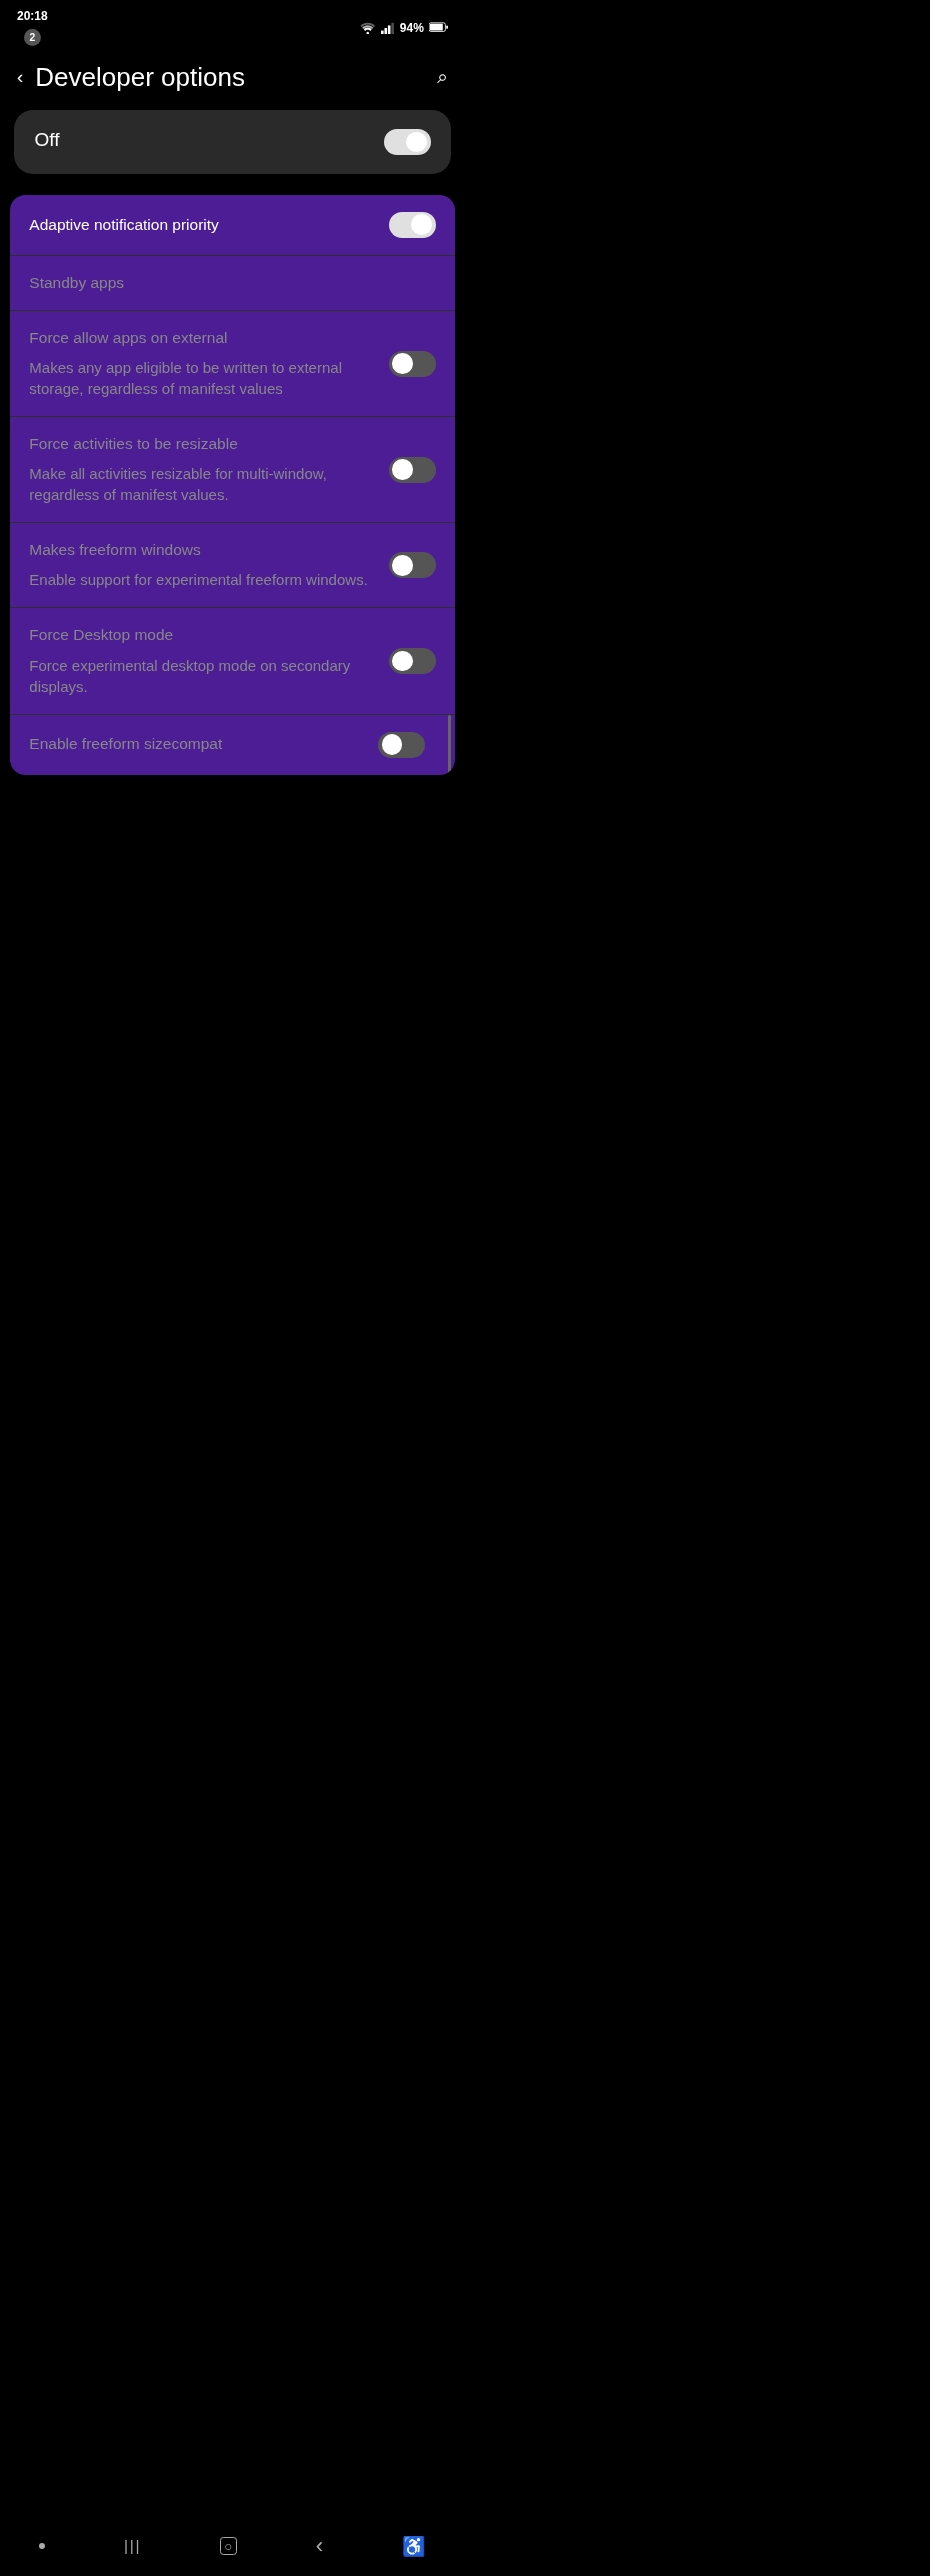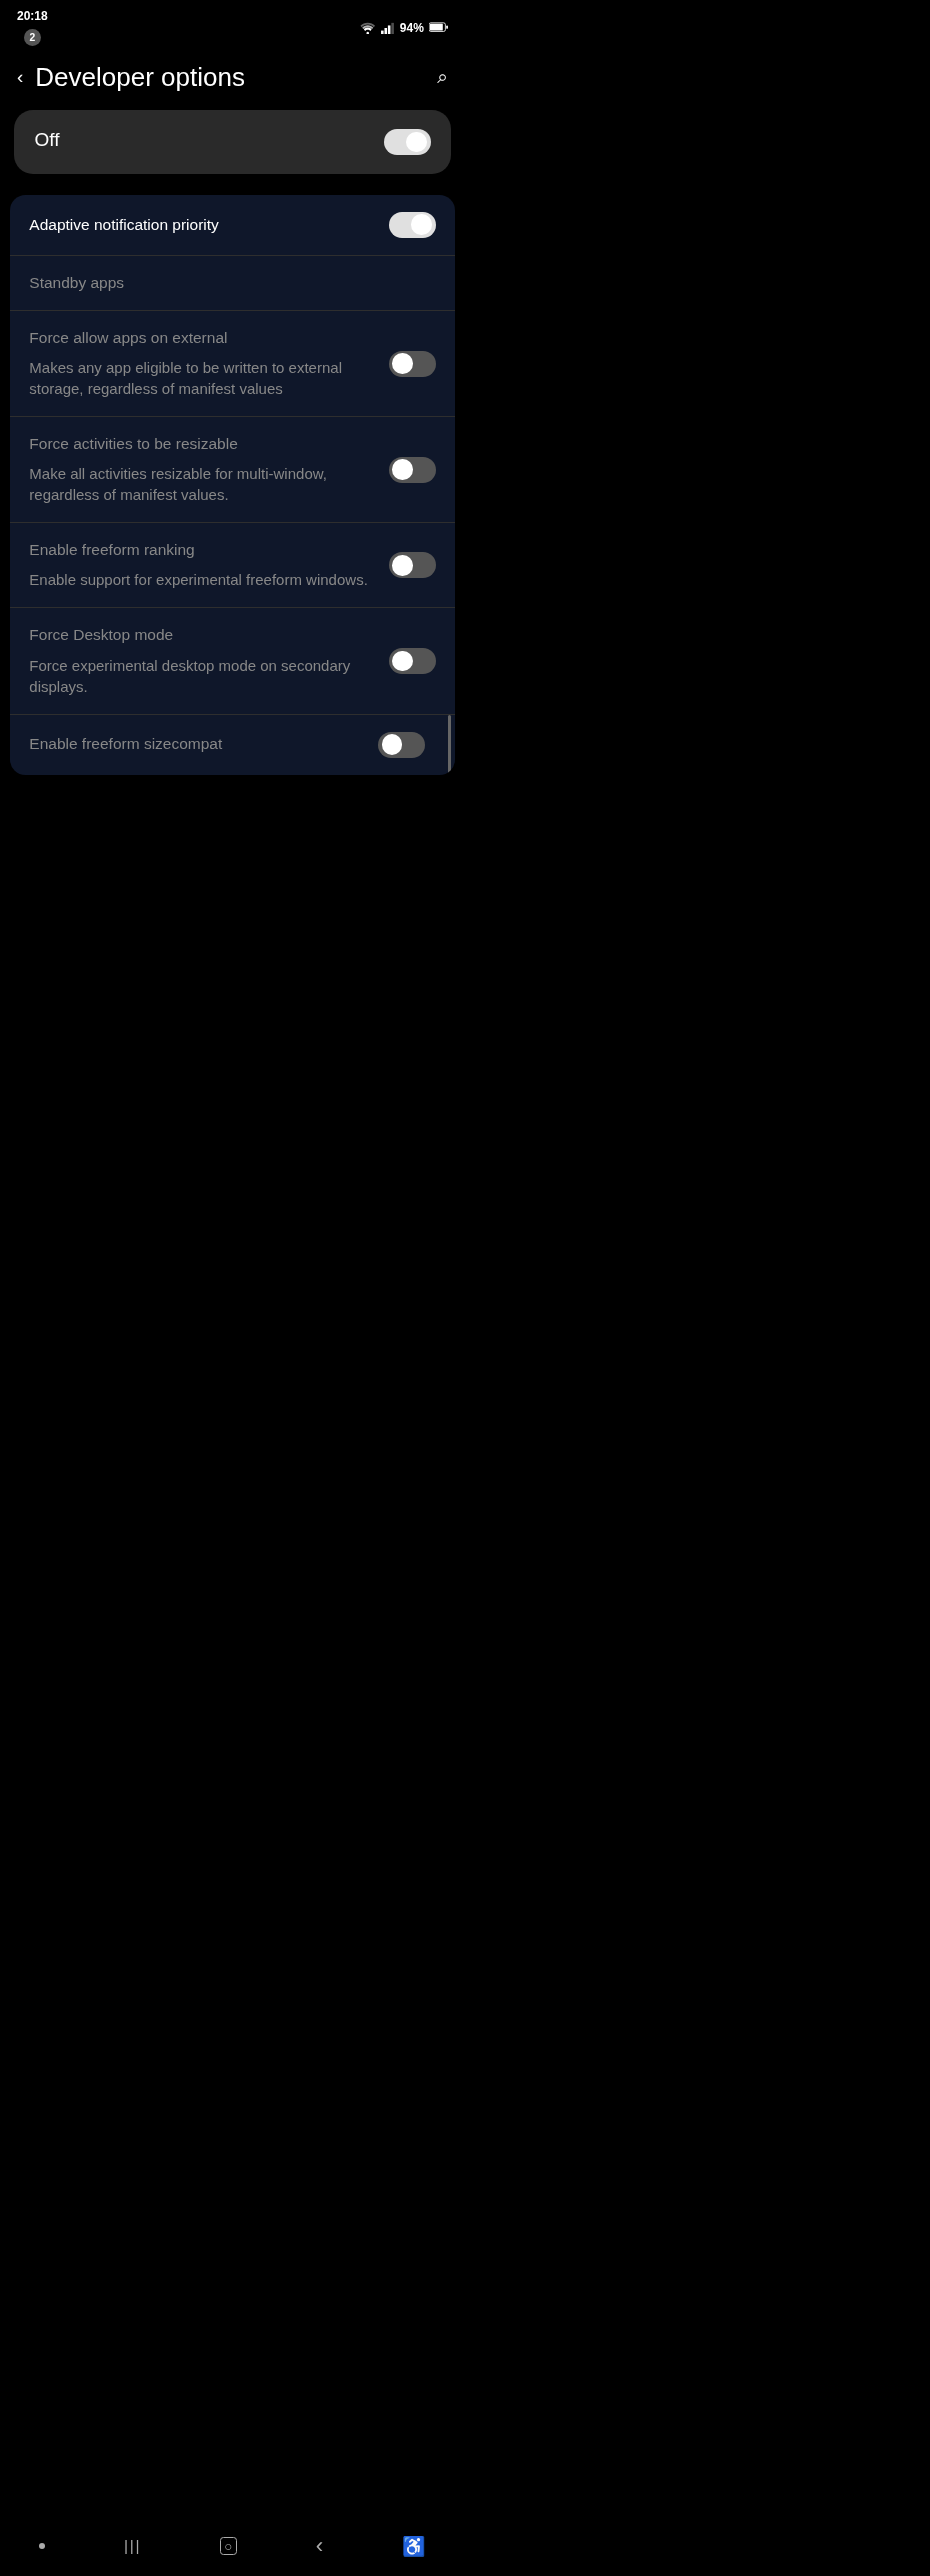--- a/index.html
+++ b/index.html
@@ -70,21 +70,21 @@
       align-items: flex-start;
       justify-content: space-between;
     }
     .master-card .label {
       font-size: 19px;
       color: #fff;
     }
 
     
     .settings-card {
-      background: #0f172a;
+      background: #4c1d95;
       border-radius: 15.5px;
       margin: 0 10.3px 17px;
       overflow: hidden;
     }
 
     .setting-item {
       display: flex;
       align-items: center;
       justify-content: space-between;
       padding: 17px 19px;
@@ -239,21 +239,21 @@
       <div class="setting-desc">Make all activities resizable for multi-window, regardless of manifest values.</div>
     </div>
     <div class="toggle-wrap">
       <div class="toggle-track off"></div>
       <div class="toggle-thumb" style="left:3.4px;"></div>
     </div>
   </div>
 
   <div class="setting-item">
     <div class="setting-text">
-      <div class="setting-label dim">Enable freeform ranking</div>
+      <div class="setting-label dim">Makes freeform windows</div>
       <div class="setting-desc">Enable support for experimental freeform windows.</div>
     </div>
     <div class="toggle-wrap">
       <div class="toggle-track off"></div>
       <div class="toggle-thumb" style="left:3.4px;"></div>
     </div>
   </div>
 
   <div class="setting-item">
     <div class="setting-text">

